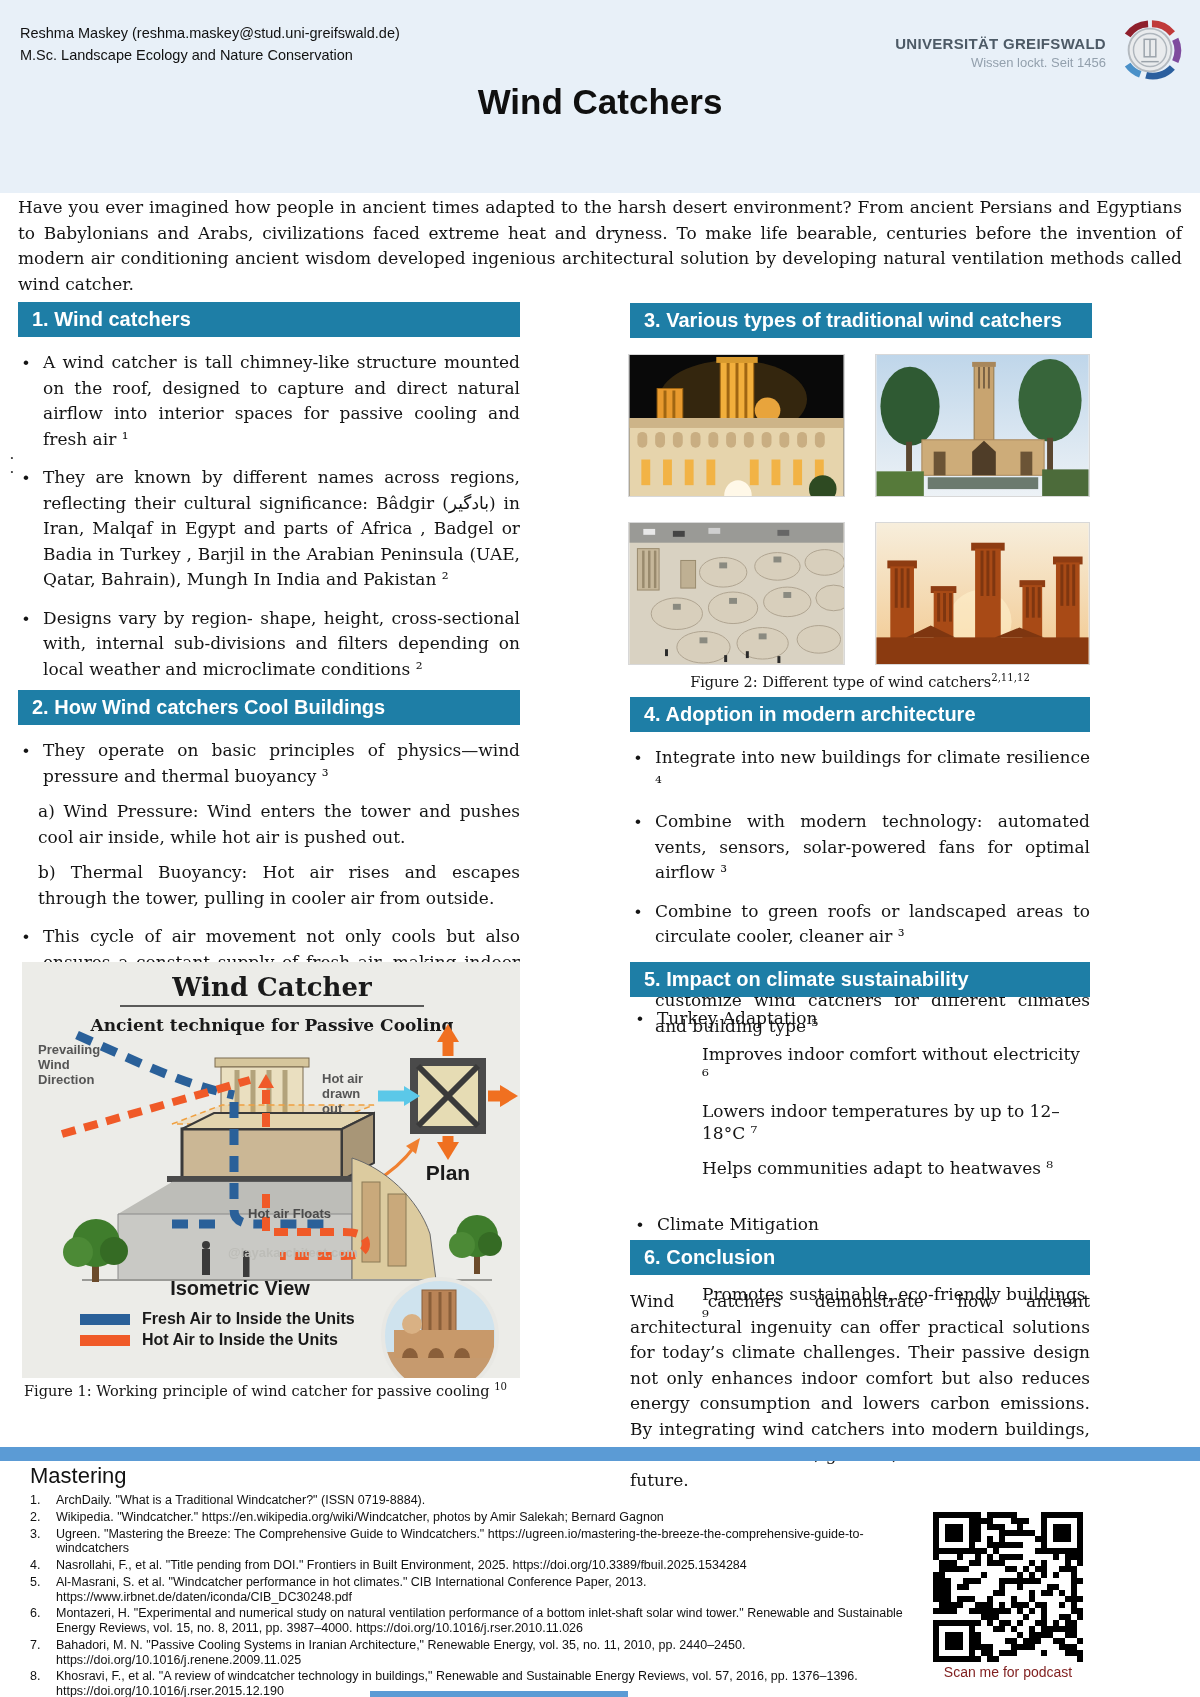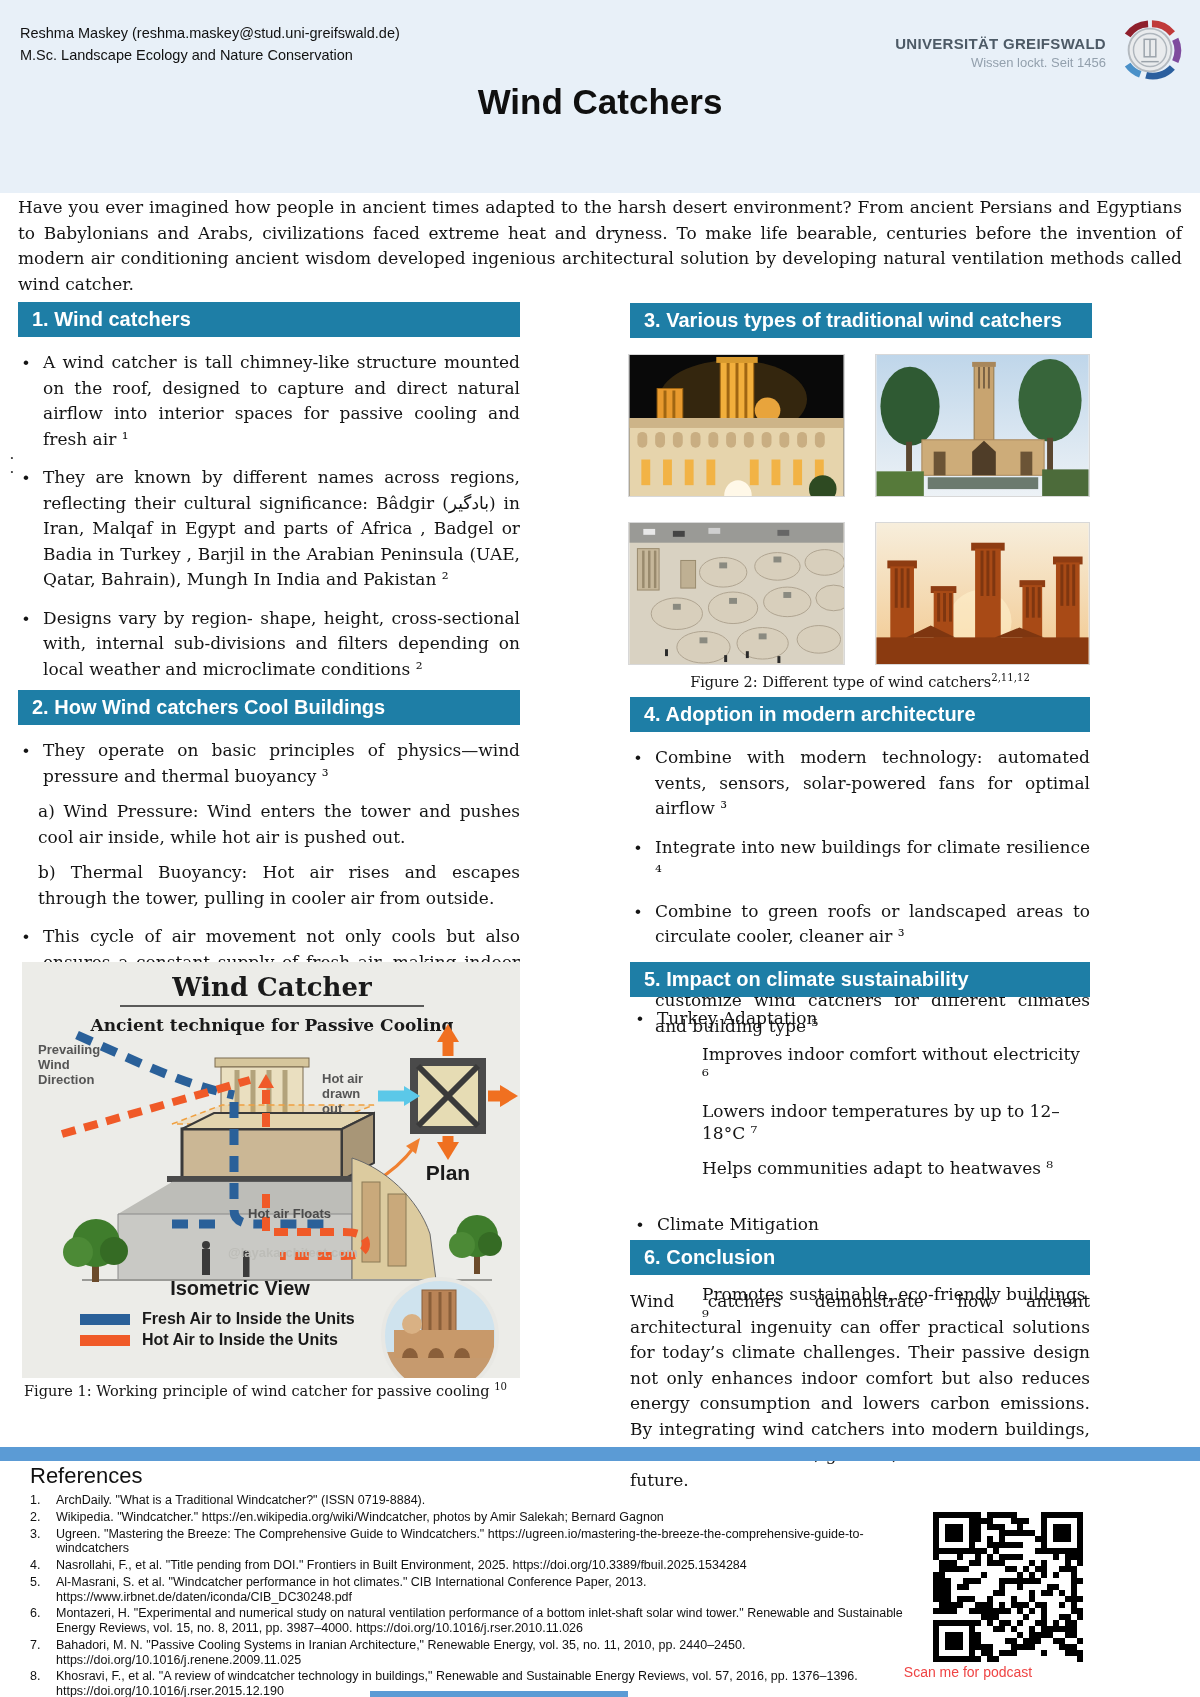--- a/index.html
+++ b/index.html
@@ -65,21 +65,21 @@
   .refs { position:absolute; left:30px; top:1463px; width:888px; }
   .refs h3 { font:400 22px "Liberation Sans",sans-serif; color:#111; margin-bottom:4px; }
   .ref { display:flex; font:12.5px/1.18 "Liberation Sans",sans-serif; color:#111; margin-bottom:2px; }
   .ref .rn { flex:0 0 26px; }
   .ref .rt { flex:1; }
 
   
   .qrwrap { position:absolute; left:933px; top:1512px; width:150px; }
   .qrbox { position:relative; width:150px; height:150px; background:#fff; }
   .qrbox i { position:absolute; width:6px; height:6px; background:#000; }
-  .qrcap { position:absolute; left:863px; top:1664px; width:210px; text-align:center; font:14px "Liberation Sans",sans-serif; color:#ef4444; }
+  .qrcap { position:absolute; left:903px; top:1664px; width:210px; text-align:center; font:14px "Liberation Sans",sans-serif; color:#7f1d1d; }
 
   .botbar { position:absolute; left:370px; top:1691px; width:258px; height:6px; background:#5B9BD5; }
 
   svg text { user-select:none; }
 </style>
 </head>
 <body>
 
 <div class="poster">
   <div class="topband"></div>
@@ -421,22 +421,22 @@
         <rect x="0" y="116" width="215" height="27" fill="#8A3A10"></rect>
         <polygon points="30,116 55,104 80,116" fill="#7E3610"></polygon>
         <polygon points="120,116 145,106 170,116" fill="#7E3610"></polygon>
       </svg>
     </div>
     <div class="fig2cap"><span>Figure 2: Different type of wind catchers</span><sup>2,11,12</sup></div>
   </div>
 
   <div class="sec" id="s4">
     <div class="bar">4. Adoption in modern architecture</div>
+    <div class="bl">Integrate into new buildings for climate resilience ⁴</div>
     <div class="bl">Combine with modern technology: automated vents, sensors, solar-powered fans for optimal airflow ³</div>
-    <div class="bl">Integrate into new buildings for climate resilience ⁴</div>
     <div class="bl">Combine to green roofs or landscaped areas to circulate cooler, cleaner air ³</div>
     <div class="bl">Use advanced materials and design tools to customize wind catchers for different climates and building type ⁵</div>
   </div>
 
   <div class="sec" id="s5">
     <div class="bar">5. Impact on climate sustainability</div>
     <div class="g-title">Turkey Adaptation</div>
     <div class="g-line">Improves indoor comfort without electricity ⁶</div>
     <div class="g-line">Lowers indoor temperatures by up to 12–18°C ⁷</div>
     <div class="g-line">Helps communities adapt to heatwaves ⁸</div>
@@ -446,21 +446,21 @@
     <div class="g-line">Promotes sustainable, eco-friendly buildings ⁹</div>
   </div>
 
   <div class="sec" id="s6">
     <div class="bar">6. Conclusion</div>
     <p>Wind catchers demonstrate how ancient architectural ingenuity can offer practical solutions for today’s climate challenges. Their passive design not only enhances indoor comfort but also reduces energy consumption and lowers carbon emissions. By integrating wind catchers into modern buildings, we can build a cooler, greener, and more sustainable future.</p>
   </div>
 
   <div class="refsbar"></div>
   <div class="refs">
-    <h3>References</h3>
+    <h3>Mastering</h3>
     <div class="ref">
         <span class="rn">1.</span>
         <span class="rt">ArchDaily. "What is a Traditional Windcatcher?" (ISSN 0719-8884).</span>
       </div>
     <div class="ref">
         <span class="rn">2.</span>
         <span class="rt">Wikipedia. "Windcatcher." https://en.wikipedia.org/wiki/Windcatcher, photos by Amir Salekah; Bernard Gagnon</span>
       </div>
     <div class="ref">
         <span class="rn">3.</span>

